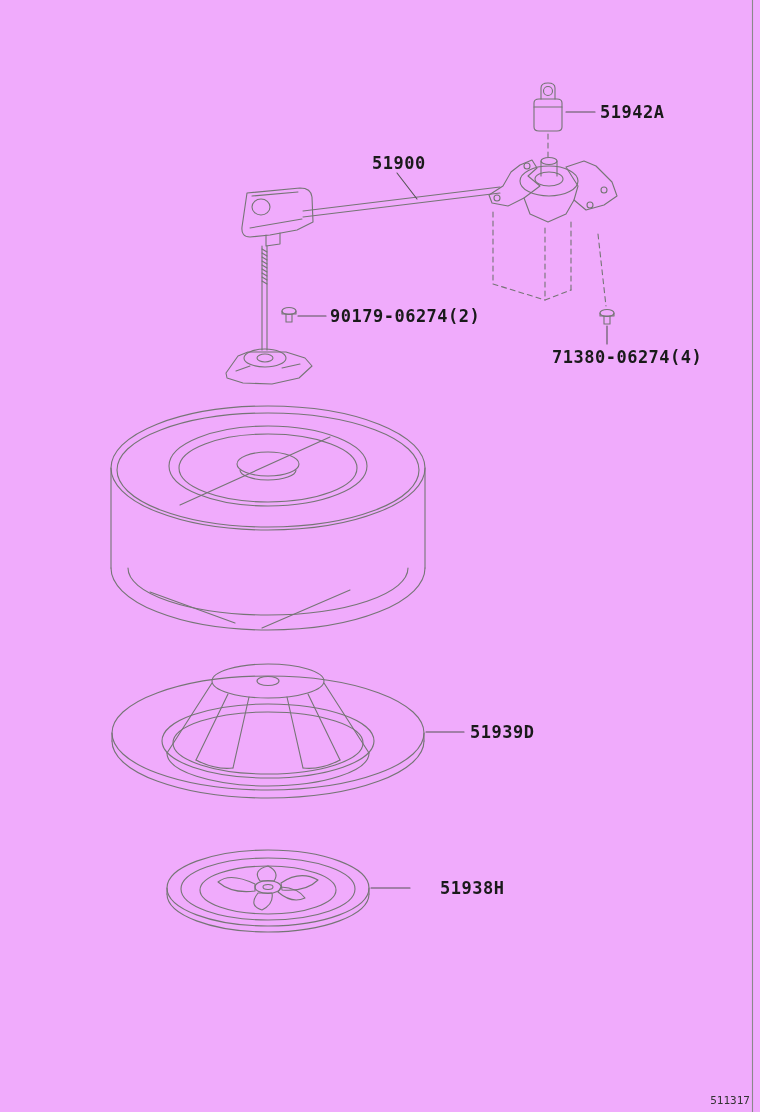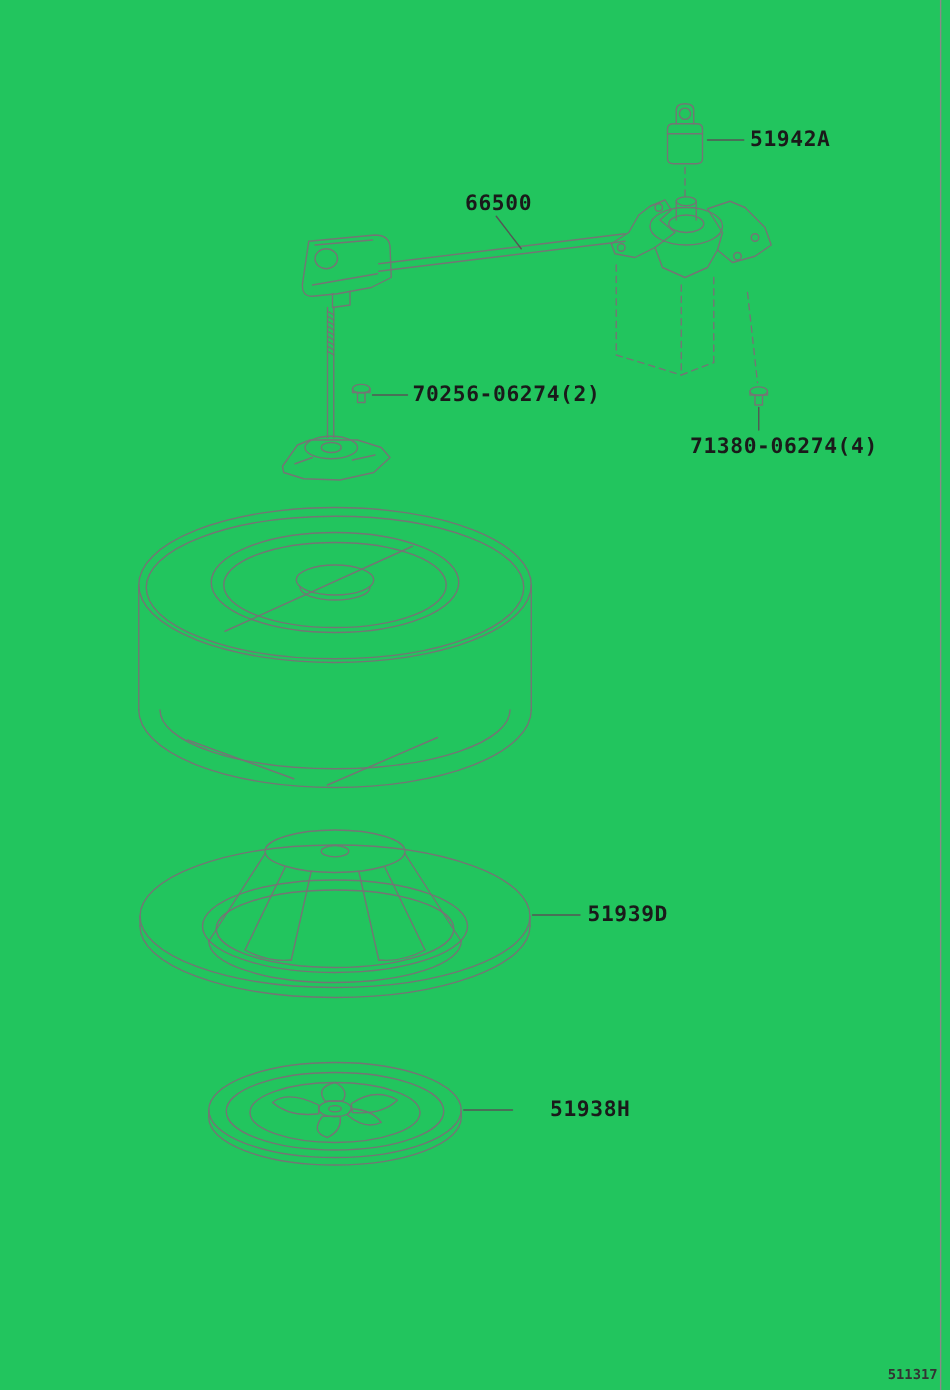--- a/index.html
+++ b/index.html
@@ -1,39 +1,39 @@
 <!DOCTYPE html>
 <html><head>
 <meta charset="utf-8">
 <style>
   html,body{margin:0;padding:0;background:#ffffff;}
   .page{
     position:relative;
     width:760px;
     height:1112px;
-    background:#22c55e;
+    background:#f0abfc;
     overflow:hidden;
     font-family:"DejaVu Sans Mono", monospace;
   }
   .art{position:absolute;left:0;top:0;}
   .label{
     position:absolute;
     transform:translateY(-50%);
     font-family:"DejaVu Sans Mono", monospace;
     font-weight:700;
     font-size:17px;
     letter-spacing:0.5px;
     color:#1a1a1a;
     white-space:nowrap;
   }
   .footer-code{
     position:absolute;
     transform:translateY(-50%);
     font-family:"DejaVu Sans Mono", monospace;
-    font-weight:700;
+    font-weight:400;
     font-size:11px;
     color:#333333;
     white-space:nowrap;
     text-align:center;
   }
 </style>
 </head>
 <body>
 
 <div class="page">
@@ -177,23 +177,23 @@
         <path d="M260,881 Q252,870 268,866 Q280,872 274,881 Z"></path>
       </g>
       <line x1="371" y1="888" x2="410" y2="888" stroke="#555"></line>
 
       <line x1="752.5" y1="0" x2="752.5" y2="1112" stroke="#8a8a8a"></line>
     </g>
   </svg>
 
   <div class="label" style="left:600px; top:112px;">51942A</div>
 
-  <div class="label" style="left:372px; top:163px;">66500</div>
-
-  <div class="label" style="left:330px; top:316px;">70256-06274(2)</div>
+  <div class="label" style="left:372px; top:163px;">51900</div>
+
+  <div class="label" style="left:330px; top:316px;">90179-06274(2)</div>
 
   <div class="label" style="left:552px; top:357px;">71380-06274(4)</div>
 
   <div class="label" style="left:470px; top:732px;text-align:right;">51939D</div>
 
   <div class="label" style="left:440px; top:888px;">51938H</div>
 
   <div class="footer-code" style="right:10px; top:1100px;">511317</div>
 
 </div>

